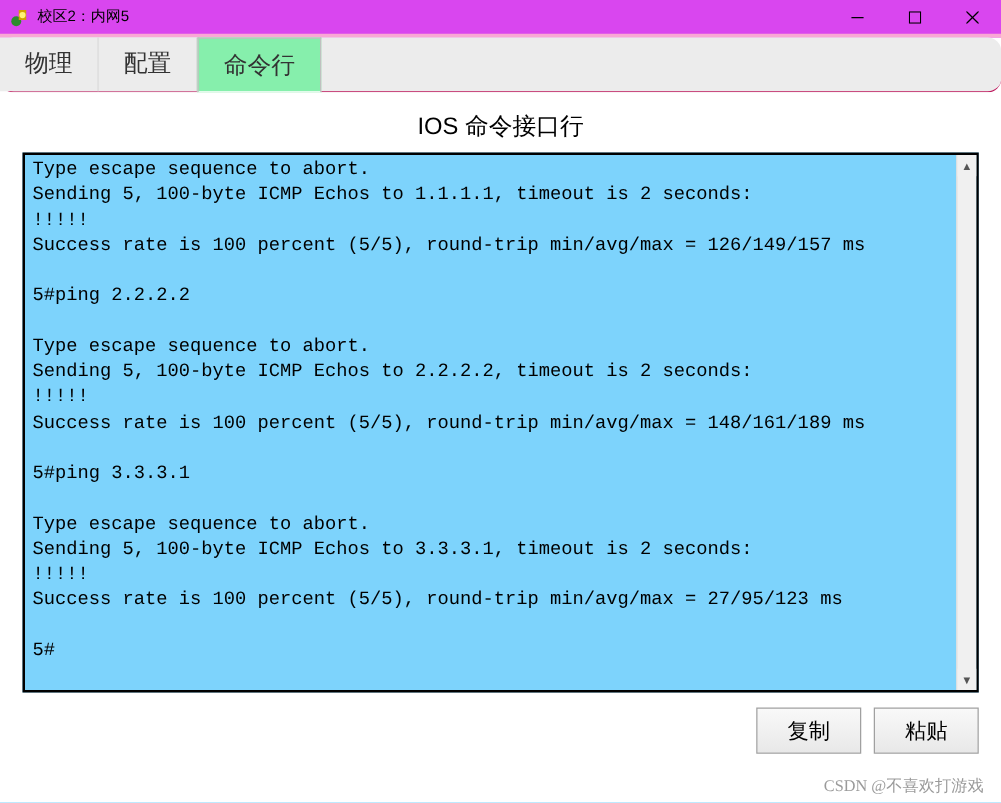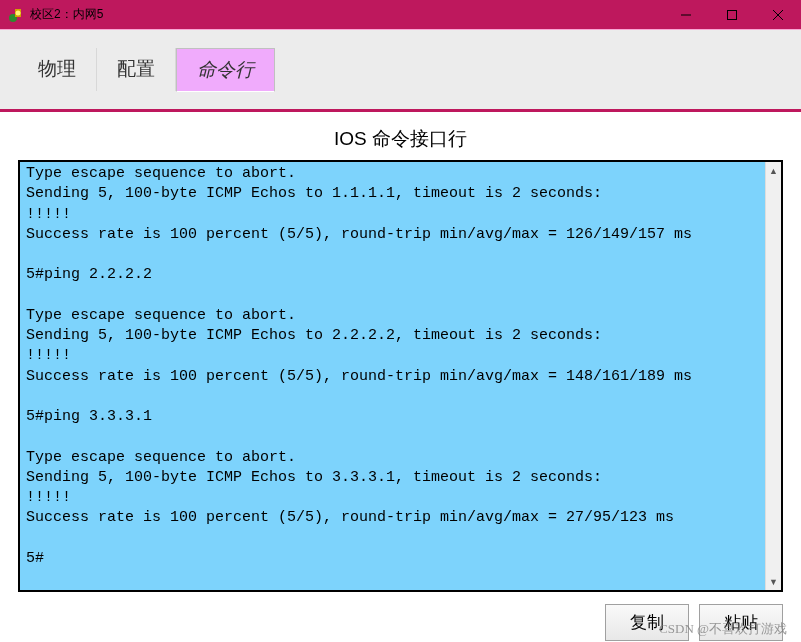--- a/index.html
+++ b/index.html
@@ -7,22 +7,22 @@
     margin: 0;
     font-family: "Microsoft YaHei", "SimSun", sans-serif;
     background: #fff;
     width: 801px;
     height: 642px;
     overflow: hidden;
     position: relative;
   }
   .titlebar {
     height: 30px;
-    background: #be185d;
-    border-bottom: 1px solid #f9a8d4;
+    background: #d946ef;
+    border-bottom: 3px solid #f9a8d4;
     display: flex;
     align-items: center;
     padding-left: 8px;
     justify-content: center;
   }
   .titlebar .app-icon {
     width: 16px;
     height: 16px;
     margin-right: 6px;
     display: flex;
@@ -44,39 +44,39 @@
     display: flex;
     align-items: center;
     justify-content: center;
     font-size: 14px;
     color: #000;
     font-family: "Segoe UI Symbol", sans-serif;
   }
   .tabs {
     display: flex;
     background: #ececec;
-    border-bottom: 3px solid #be185d;
-    padding: 18px;
+    border-bottom: 1px solid #be185d;
+    padding: 0;
+    border-radius: 11px;
   }
   .tab {
     padding: 8px 20px;
     font-size: 19px;
     color: #333;
     border-right: 1px solid #d8d8d8;
     background: #ececec;
     cursor: pointer;
   }
   .tab.active {
-    background: #f0abfc;
+    background: #86efac;
     border-bottom: 1px solid #fff;
     margin-bottom: -1px;
     border-top: 1px solid #c0c0c0;
     border-left: 1px solid #c0c0c0;
     border-right: 1px solid #c0c0c0;
-    font-style: italic;
   }
   .content {
     padding: 10px 18px 14px 18px;
     background: #fff;
   }
   .panel-title {
     text-align: center;
     font-size: 19px;
     color: #000;
     margin: 4px 0 8px 0;

